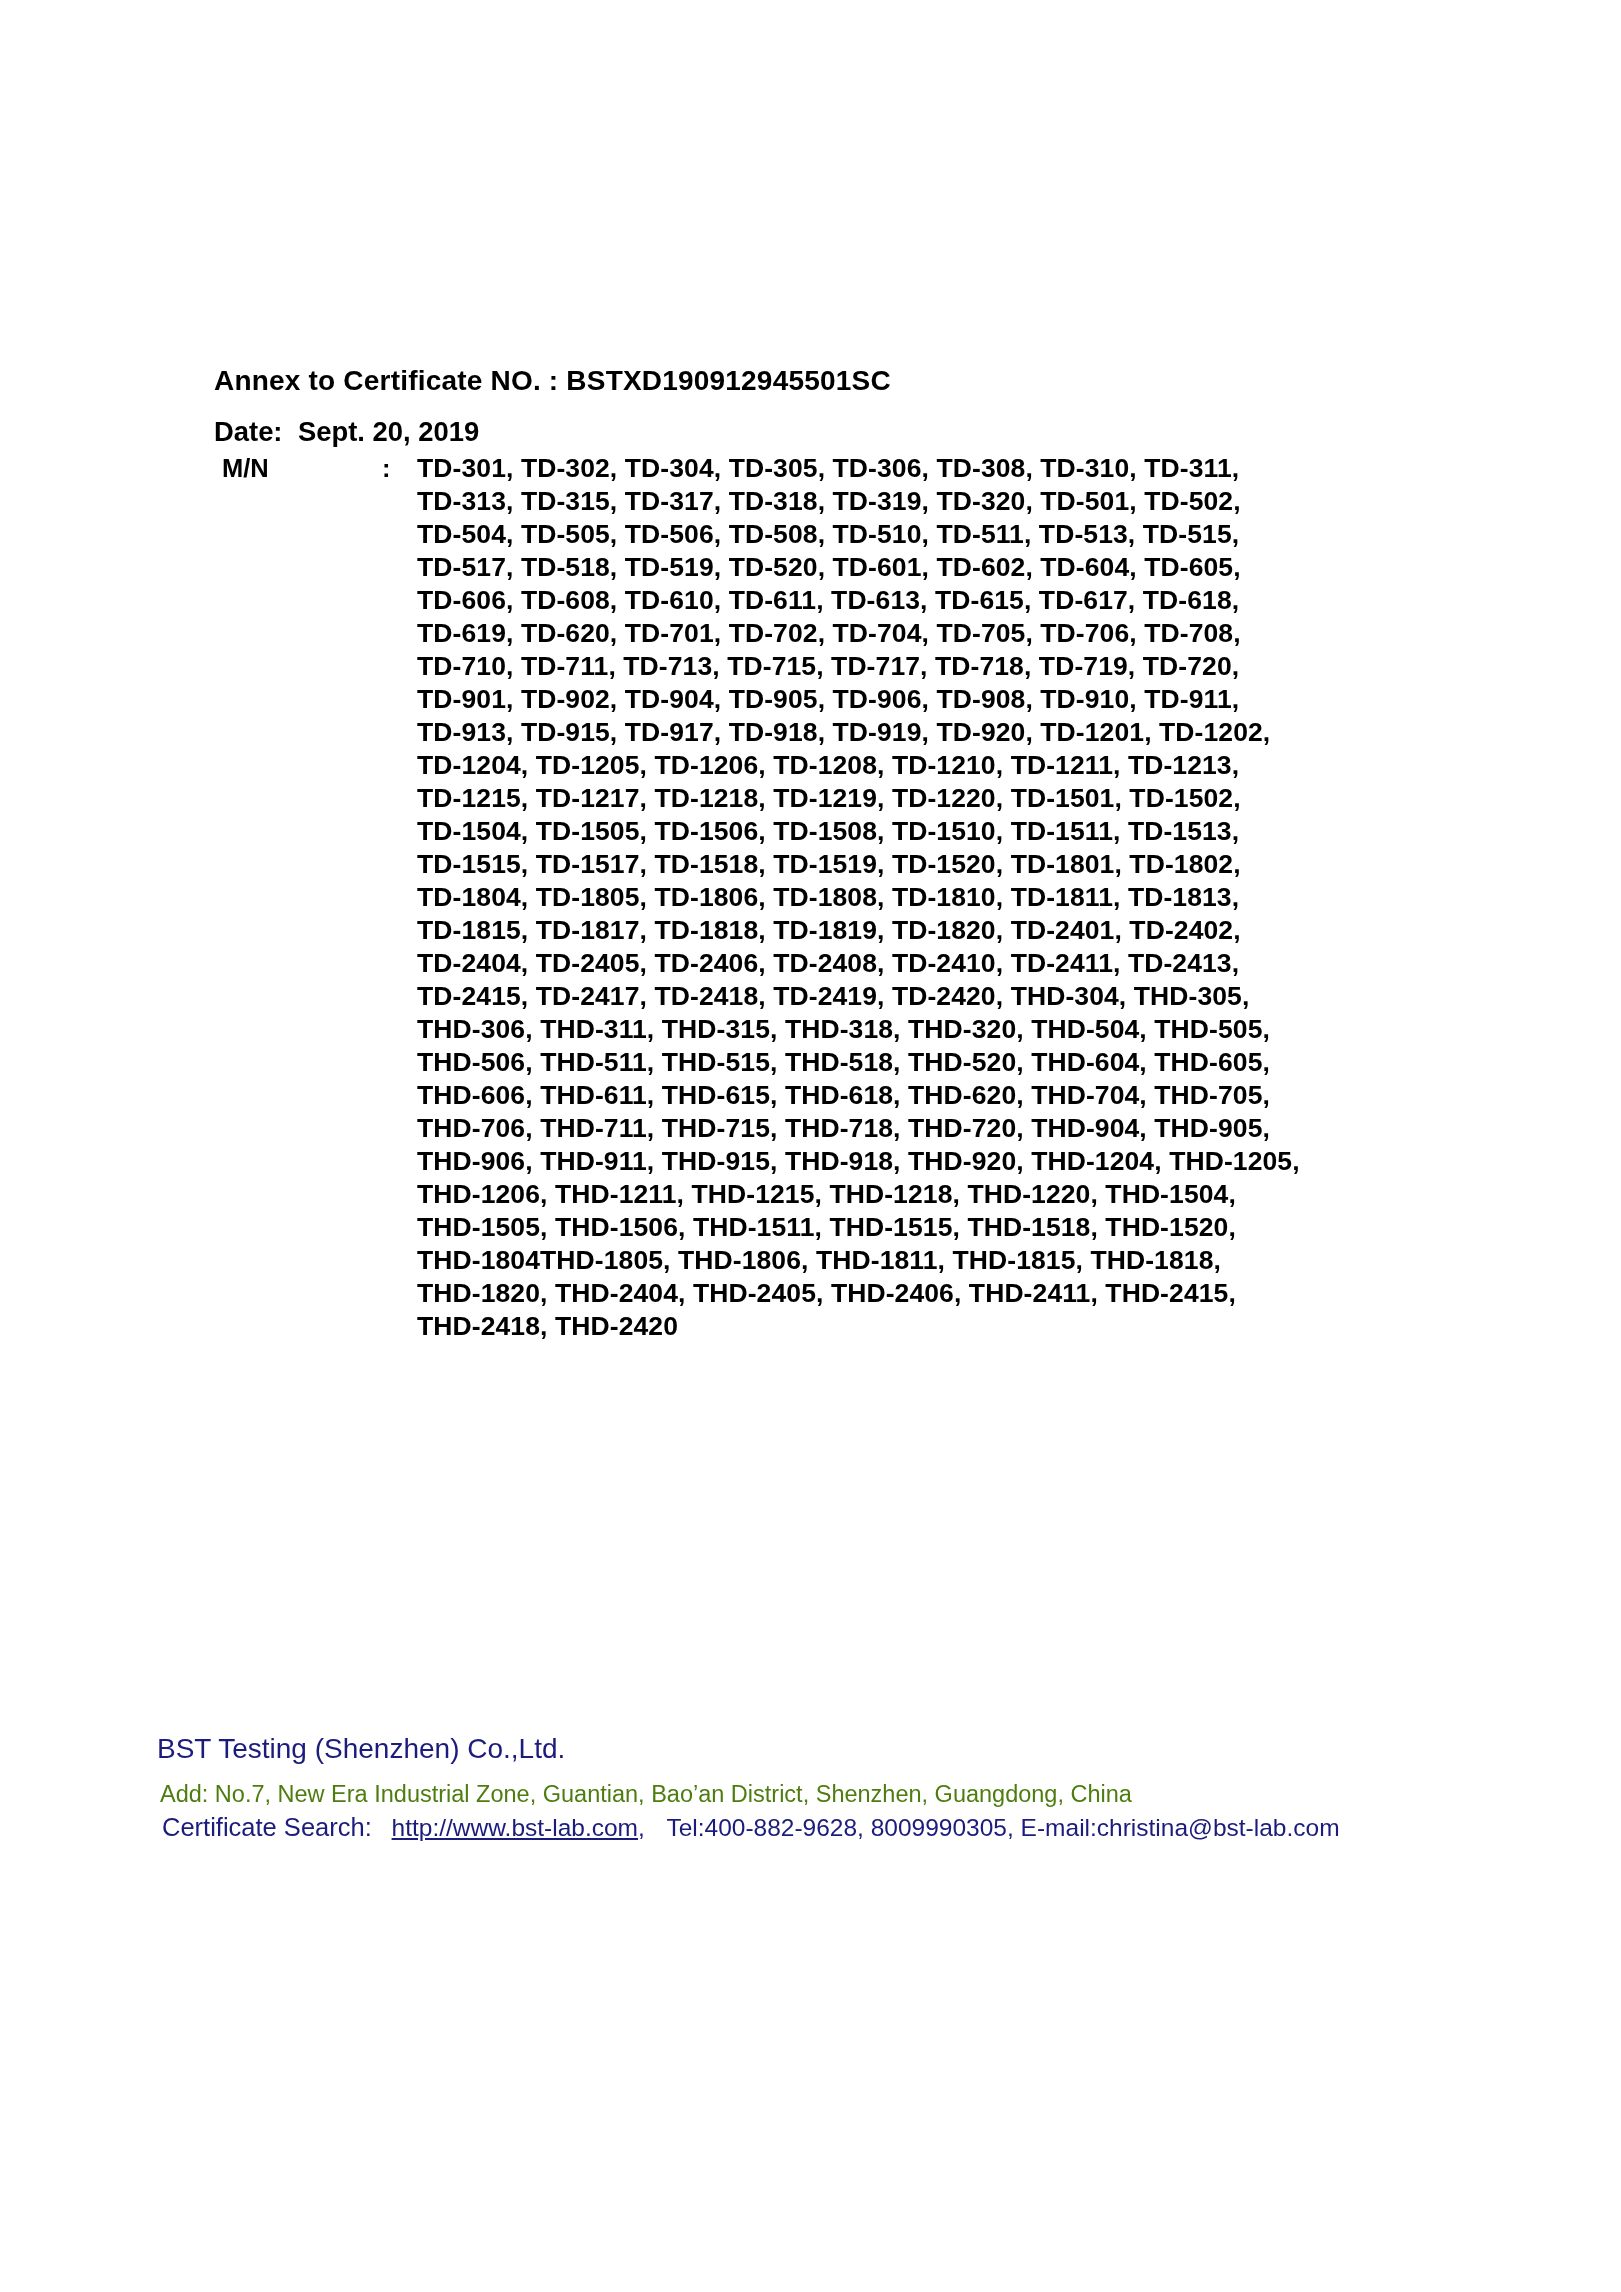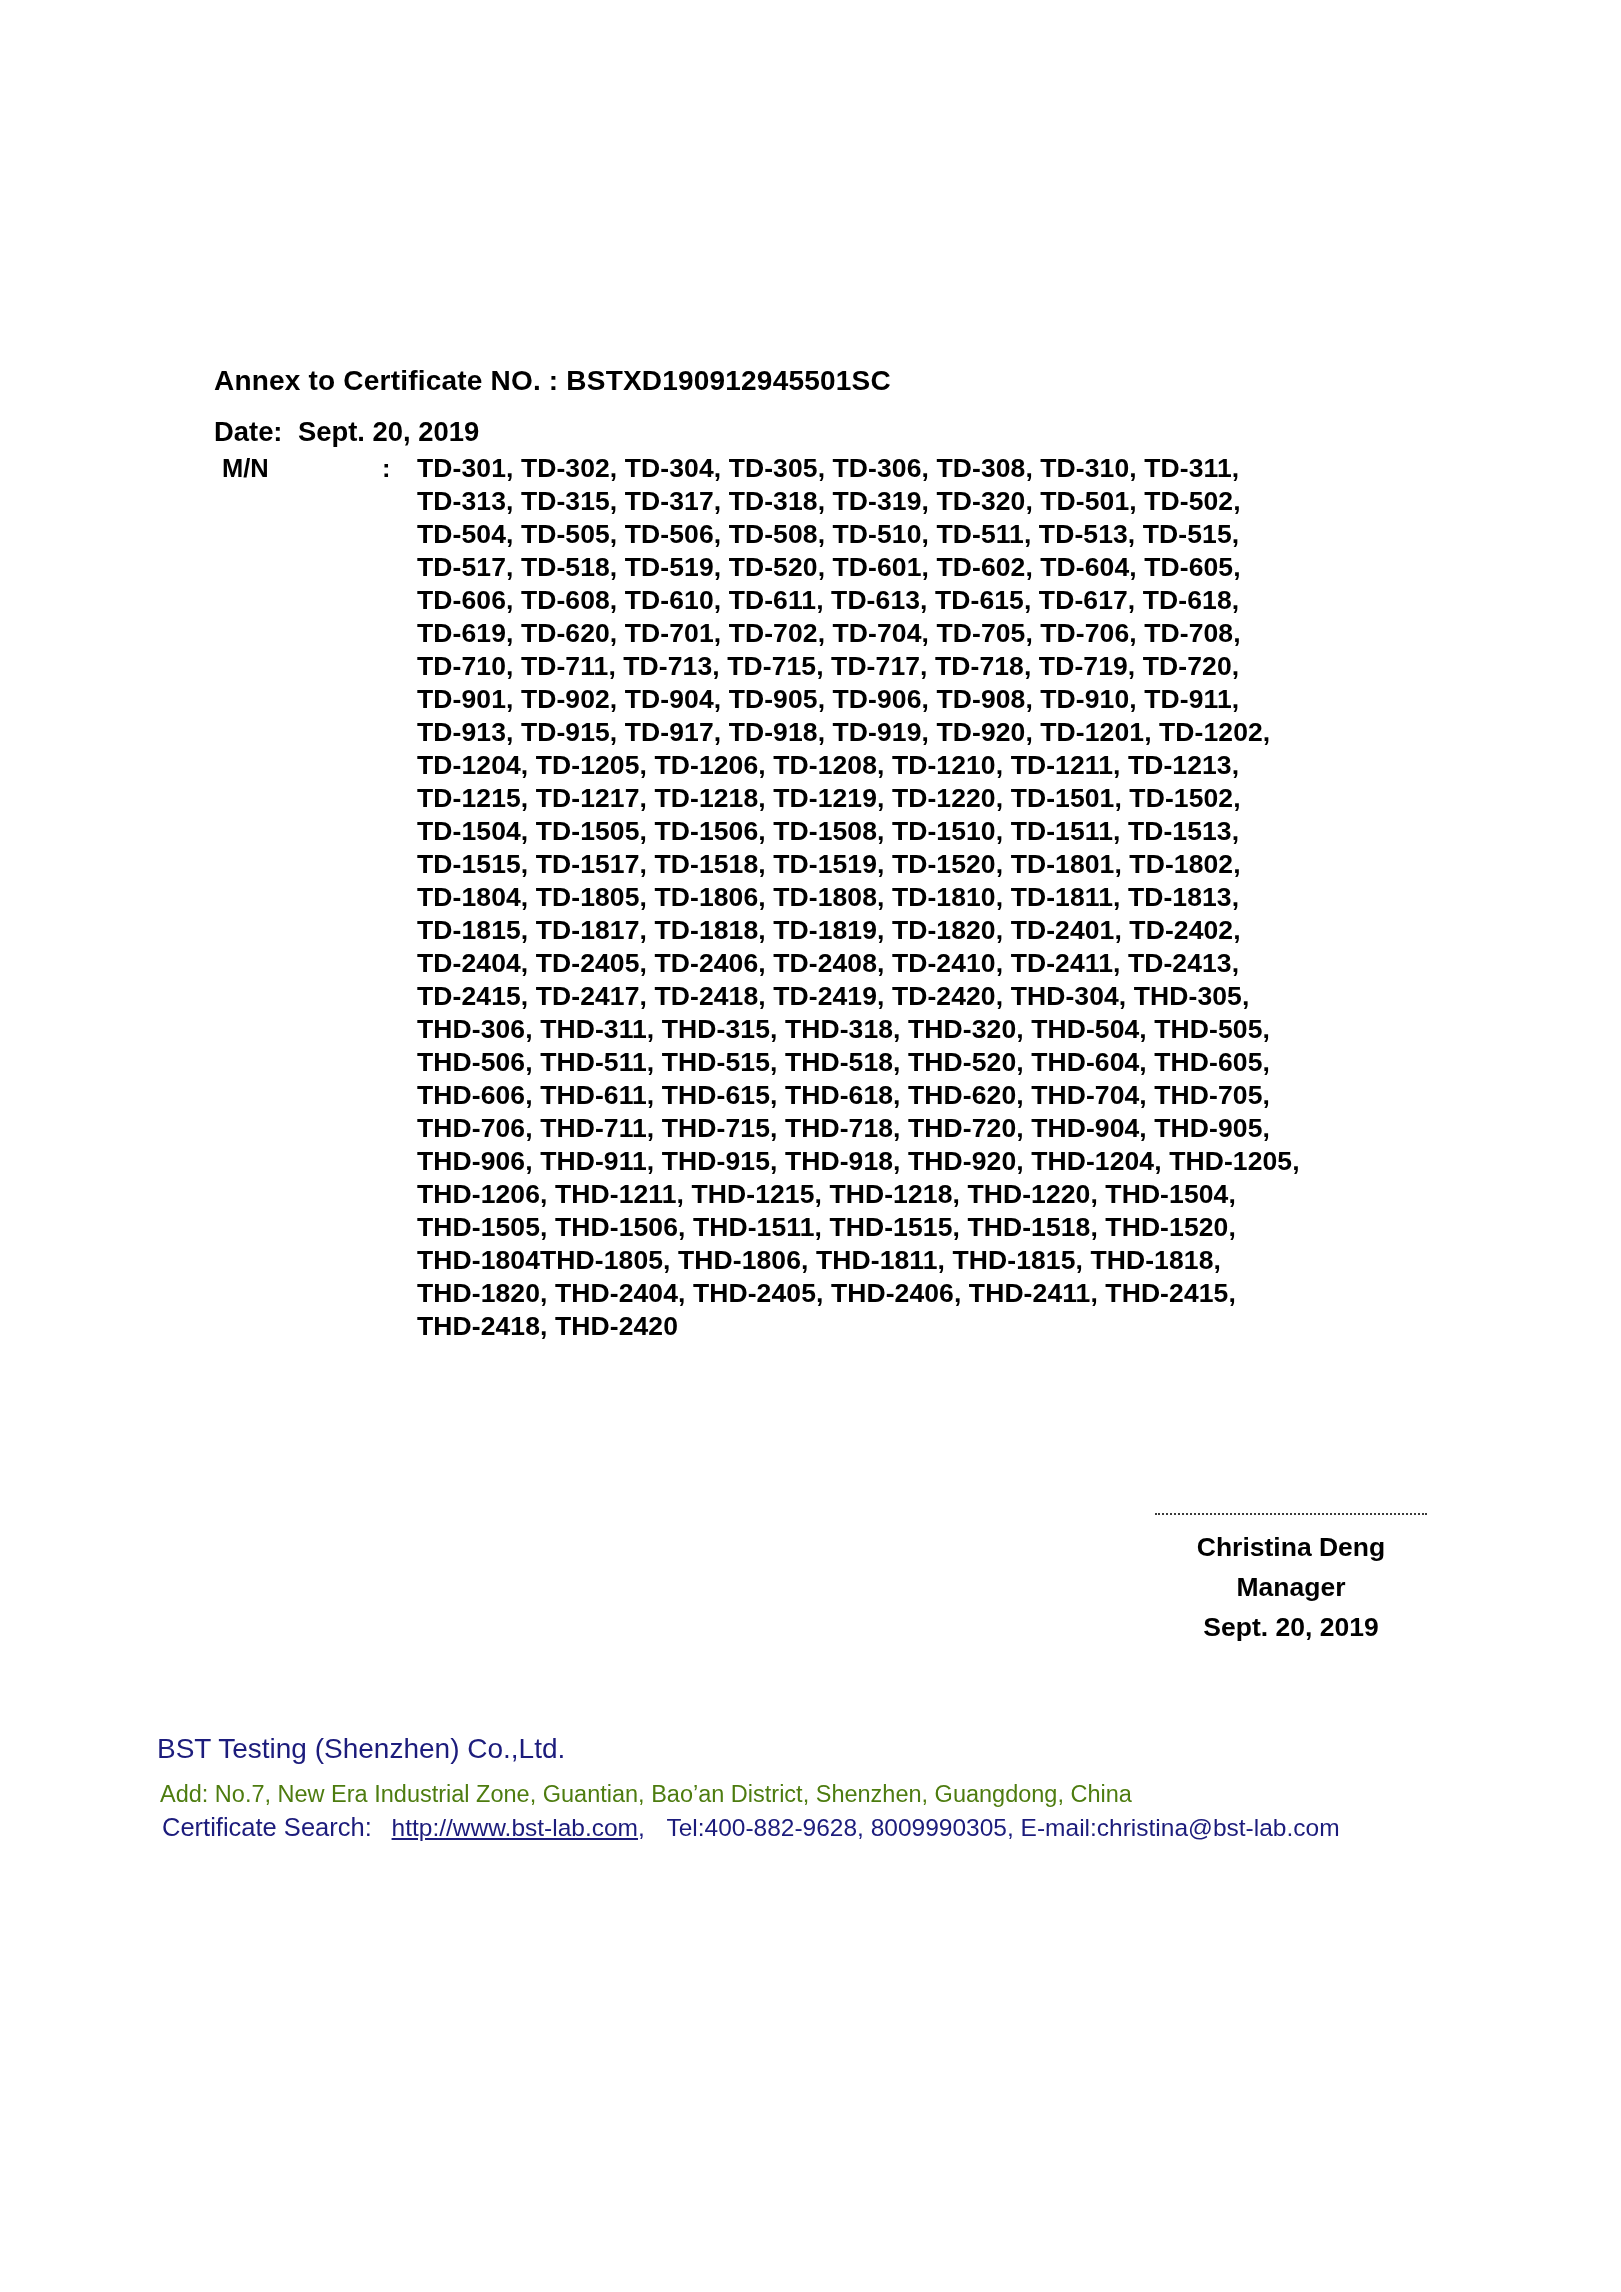--- a/index.html
+++ b/index.html
@@ -144,26 +144,20 @@
 THD-506, THD-511, THD-515, THD-518, THD-520, THD-604, THD-605,
 THD-606, THD-611, THD-615, THD-618, THD-620, THD-704, THD-705,
 THD-706, THD-711, THD-715, THD-718, THD-720, THD-904, THD-905,
 THD-906, THD-911, THD-915, THD-918, THD-920, THD-1204, THD-1205,
 THD-1206, THD-1211, THD-1215, THD-1218, THD-1220, THD-1504,
 THD-1505, THD-1506, THD-1511, THD-1515, THD-1518, THD-1520,
 THD-1804THD-1805, THD-1806, THD-1811, THD-1815, THD-1818,
 THD-1820, THD-2404, THD-2405, THD-2406, THD-2411, THD-2415,
 THD-2418, THD-2420</div>
 
-  <div class="signature">
-    <div class="dotted"></div>
-    <div class="sig-line">Christina Deng</div>
-    <div class="sig-line">Manager</div>
-    <div class="sig-line">Sept. 20, 2019</div>
-  </div>
 
   <div class="company">BST Testing (Shenzhen) Co.,Ltd.</div>
 
   <div class="address">Add: No.7, New Era Industrial Zone, Guantian, Bao’an District, Shenzhen, Guangdong, China</div>
 
   <div class="cert-line">
     <span class="cs-label">Certificate Search:</span><a class="url">http://www.bst-lab.com</a><span>,</span><span class="contact">Tel:400-882-9628, 8009990305, E-mail:christina@bst-lab.com</span>
   </div>
 
 </div>

